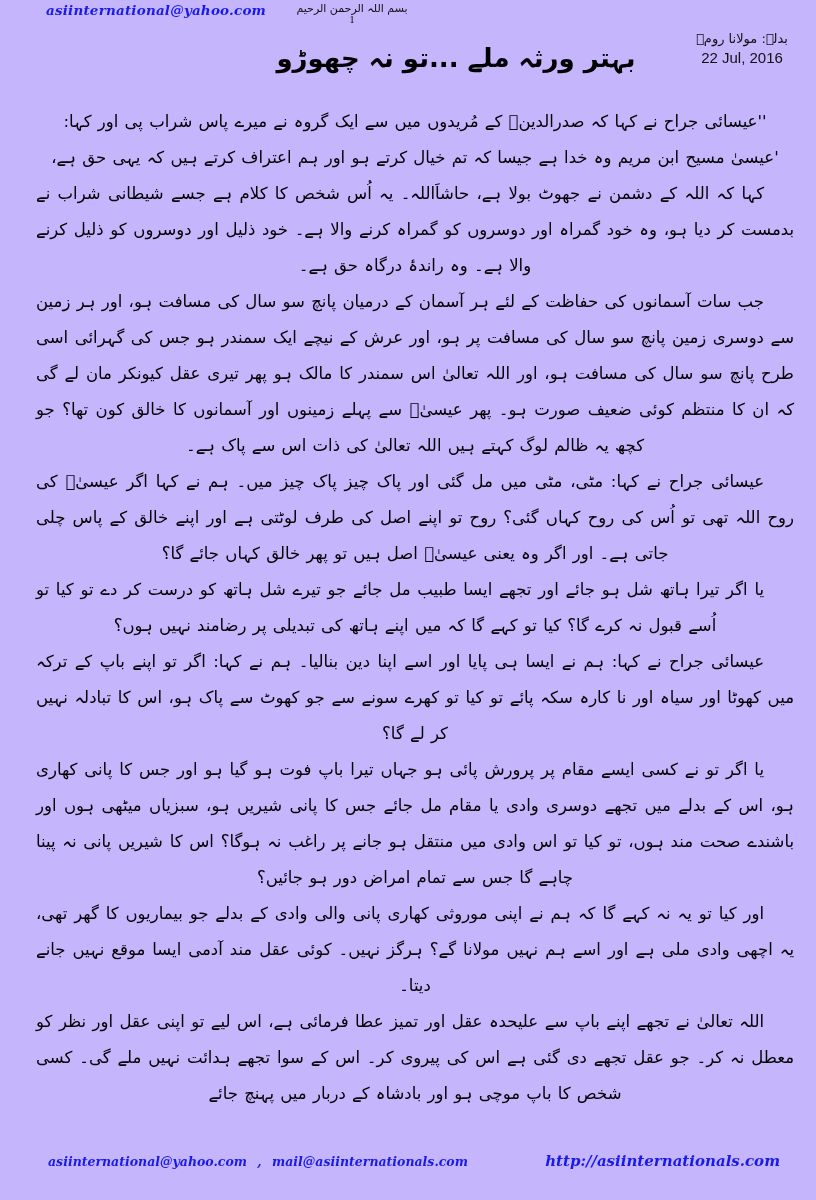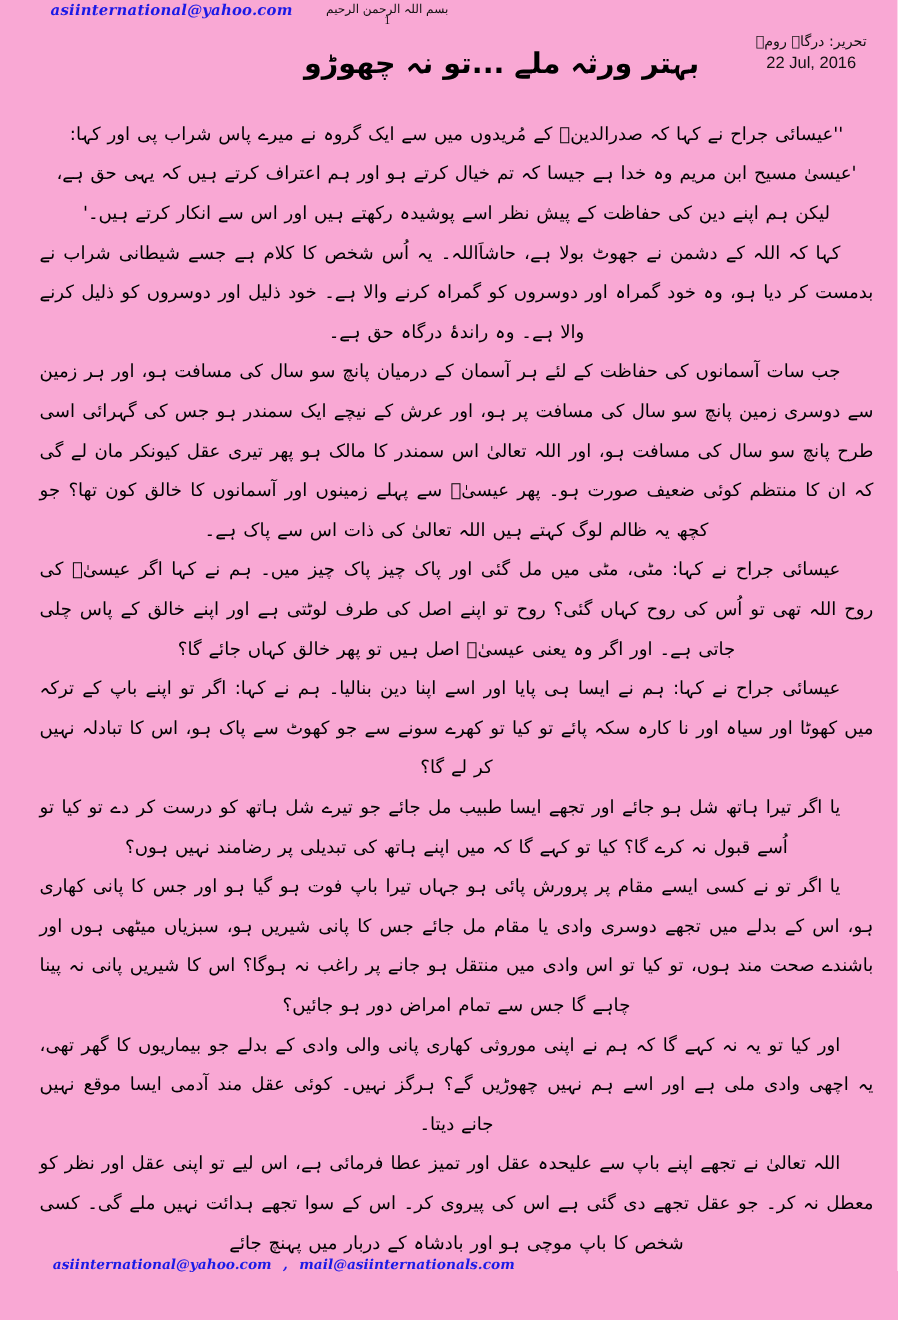--- a/index.html
+++ b/index.html
@@ -11,21 +11,21 @@
     width: 816px;
     height: 1200px;
     position: relative;
     overflow: hidden;
     font-family: "DejaVu Sans", sans-serif;
   }
 
   .page {
     position: absolute;
     inset: 0;
-    background: #f9a8d4;
+    background: #c4b5fd;
   }
 
   
   .header {
     position: absolute;
     top: 0;
     left: 0;
     width: 816px;
     height: 100px;
   }
@@ -132,21 +132,21 @@
     padding: 0 22px 0 36px;
     word-spacing: 1px;
   }
   .para.indent { text-indent: 30px; }
   .para.last-center { text-align-last: center; }
 
   
   .footer {
     position: absolute;
     left: 0;
-    bottom: 12px;
+    bottom: 0;
     width: 816px;
     height: 60px;
   }
   .footer-rule {
     position: absolute;
     left: 40px;
     top: 2px;
     width: 736px;
     height: 0px;
     border-top: 0px solid #ffffff;
@@ -183,47 +183,47 @@
   <div class="header">
 
     <div class="hdr-email">asiinternational@yahoo.com</div>
 
     <div class="hdr-bismillah-wrap">
       <span class="hdr-bismillah">بسم اللہ الرحمن الرحیم</span>
       <span class="hdr-pagenum">1</span>
     </div>
 
     <div class="hdr-byline">
-      <span class="hdr-author">تحریر: درگاہ رومؒ</span>
+      <span class="hdr-author">بدلے: مولانا رومؒ</span>
       <span class="hdr-date">22 Jul, 2016</span>
     </div>
 
     <div class="hdr-title">بہتر ورثہ ملے ...تو نہ چھوڑو</div>
   </div>
 
   <div class="body-area">
 
     <p class="para last-center">''عیسائی جراح نے کہا کہ صدرالدینؒ کے مُریدوں میں سے ایک گروہ نے میرے پاس شراب پی اور کہا:</p>
     <p class="para last-center">'عیسیٰ مسیح ابن مریم وہ خدا ہے جیسا کہ تم خیال کرتے ہو اور ہم اعتراف کرتے ہیں کہ یہی حق ہے،</p>
-    <p class="para last-center">لیکن ہم اپنے دین کی حفاظت کے پیش نظر اسے پوشیدہ رکھتے ہیں اور اس سے انکار کرتے ہیں۔'</p>
     <p class="para indent">کہا کہ اللہ کے دشمن نے جھوٹ بولا ہے، حاشاَاللہ۔ یہ اُس شخص کا کلام ہے جسے شیطانی شراب نے بدمست کر دیا ہو، وہ خود گمراہ اور دوسروں کو گمراہ کرنے والا ہے۔ خود ذلیل اور دوسروں کو ذلیل کرنے والا ہے۔ وہ راندۂ درگاہ حق ہے۔</p>
     <p class="para indent">جب سات آسمانوں کی حفاظت کے لئے ہر آسمان کے درمیان پانچ سو سال کی مسافت ہو، اور ہر زمین سے دوسری زمین پانچ سو سال کی مسافت پر ہو، اور عرش کے نیچے ایک سمندر ہو جس کی گہرائی اسی طرح پانچ سو سال کی مسافت ہو، اور اللہ تعالیٰ اس سمندر کا مالک ہو پھر تیری عقل کیونکر مان لے گی کہ ان کا منتظم کوئی ضعیف صورت ہو۔ پھر عیسیٰؑ سے پہلے زمینوں اور آسمانوں کا خالق کون تھا؟ جو کچھ یہ ظالم لوگ کہتے ہیں اللہ تعالیٰ کی ذات اس سے پاک ہے۔</p>
     <p class="para indent">عیسائی جراح نے کہا: مٹی، مٹی میں مل گئی اور پاک چیز پاک چیز میں۔ ہم نے کہا اگر عیسیٰؑ کی روح اللہ تھی تو اُس کی روح کہاں گئی؟ روح تو اپنے اصل کی طرف لوٹتی ہے اور اپنے خالق کے پاس چلی جاتی ہے۔ اور اگر وہ یعنی عیسیٰؑ اصل ہیں تو پھر خالق کہاں جائے گا؟</p>
+    <p class="para indent">یا اگر تیرا ہاتھ شل ہو جائے اور تجھے ایسا طبیب مل جائے جو تیرے شل ہاتھ کو درست کر دے تو کیا تو اُسے قبول نہ کرے گا؟ کیا تو کہے گا کہ میں اپنے ہاتھ کی تبدیلی پر رضامند نہیں ہوں؟</p>
     <p class="para indent">عیسائی جراح نے کہا: ہم نے ایسا ہی پایا اور اسے اپنا دین بنالیا۔ ہم نے کہا: اگر تو اپنے باپ کے ترکہ میں کھوٹا اور سیاہ اور نا کارہ سکہ پائے تو کیا تو کھرے سونے سے جو کھوٹ سے پاک ہو، اس کا تبادلہ نہیں کر لے گا؟</p>
-    <p class="para indent">یا اگر تیرا ہاتھ شل ہو جائے اور تجھے ایسا طبیب مل جائے جو تیرے شل ہاتھ کو درست کر دے تو کیا تو اُسے قبول نہ کرے گا؟ کیا تو کہے گا کہ میں اپنے ہاتھ کی تبدیلی پر رضامند نہیں ہوں؟</p>
     <p class="para indent">یا اگر تو نے کسی ایسے مقام پر پرورش پائی ہو جہاں تیرا باپ فوت ہو گیا ہو اور جس کا پانی کھاری ہو، اس کے بدلے میں تجھے دوسری وادی یا مقام مل جائے جس کا پانی شیریں ہو، سبزیاں میٹھی ہوں اور باشندے صحت مند ہوں، تو کیا تو اس وادی میں منتقل ہو جانے پر راغب نہ ہوگا؟ اس کا شیریں پانی نہ پینا چاہے گا جس سے تمام امراض دور ہو جائیں؟</p>
-    <p class="para indent">اور کیا تو یہ نہ کہے گا کہ ہم نے اپنی موروثی کھاری پانی والی وادی کے بدلے جو بیماریوں کا گھر تھی، یہ اچھی وادی ملی ہے اور اسے ہم نہیں چھوڑیں گے؟ ہرگز نہیں۔ کوئی عقل مند آدمی ایسا موقع نہیں جانے دیتا۔</p>
+    <p class="para indent">اور کیا تو یہ نہ کہے گا کہ ہم نے اپنی موروثی کھاری پانی والی وادی کے بدلے جو بیماریوں کا گھر تھی، یہ اچھی وادی ملی ہے اور اسے ہم نہیں مولانا گے؟ ہرگز نہیں۔ کوئی عقل مند آدمی ایسا موقع نہیں جانے دیتا۔</p>
     <p class="para indent">اللہ تعالیٰ نے تجھے اپنے باپ سے علیحدہ عقل اور تمیز عطا فرمائی ہے، اس لیے تو اپنی عقل اور نظر کو معطل نہ کر۔ جو عقل تجھے دی گئی ہے اس کی پیروی کر۔ اس کے سوا تجھے ہدائت نہیں ملے گی۔ کسی شخص کا باپ موچی ہو اور بادشاہ کے دربار میں پہنچ جائے</p>
 
   </div>
 
   <div class="footer">
     <div class="footer-rule"></div>
 
     <div class="footer-left">
       <span>asiinternational@yahoo.com</span>
       <span class="sep">,</span>
       <span>mail@asiinternationals.com</span>
     </div>
 
+    <div class="footer-right">http://asiinternationals.com</div>
   </div>
 
 </div>
 
 </body></html>

